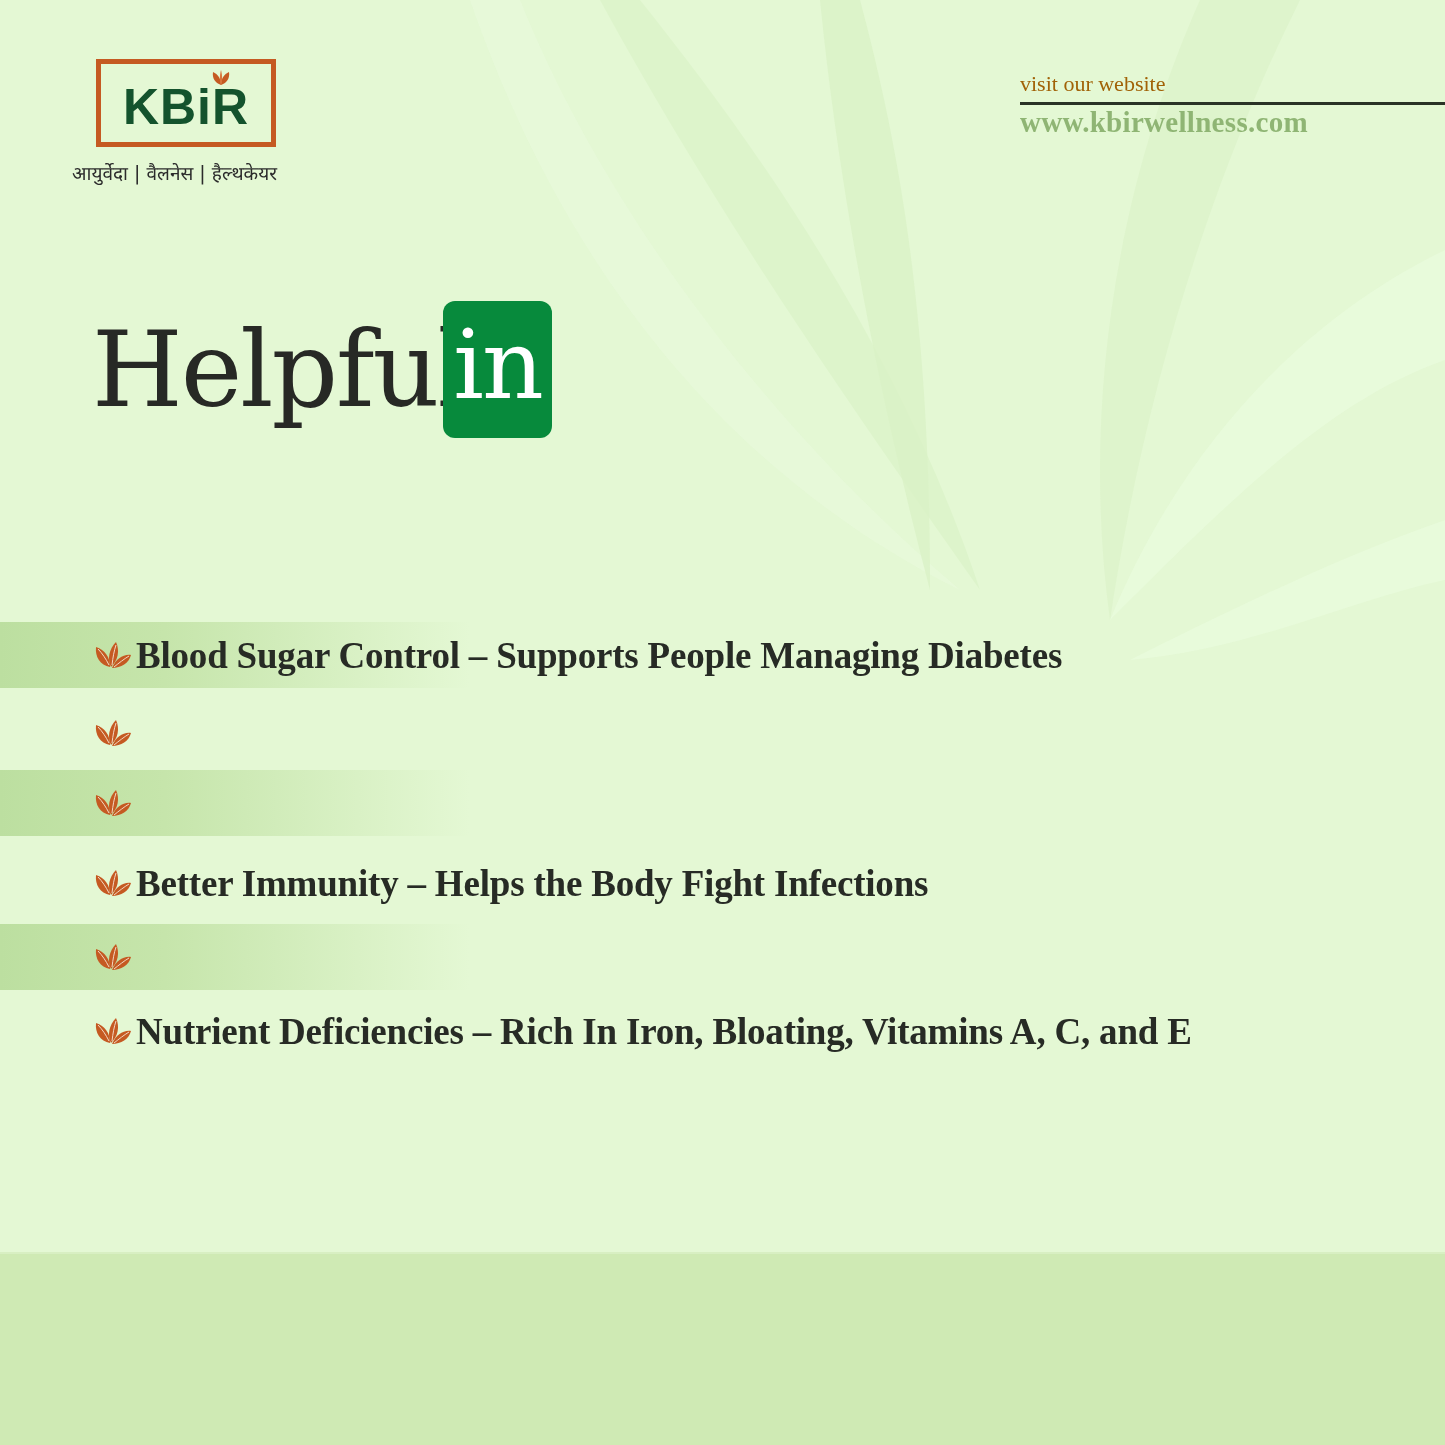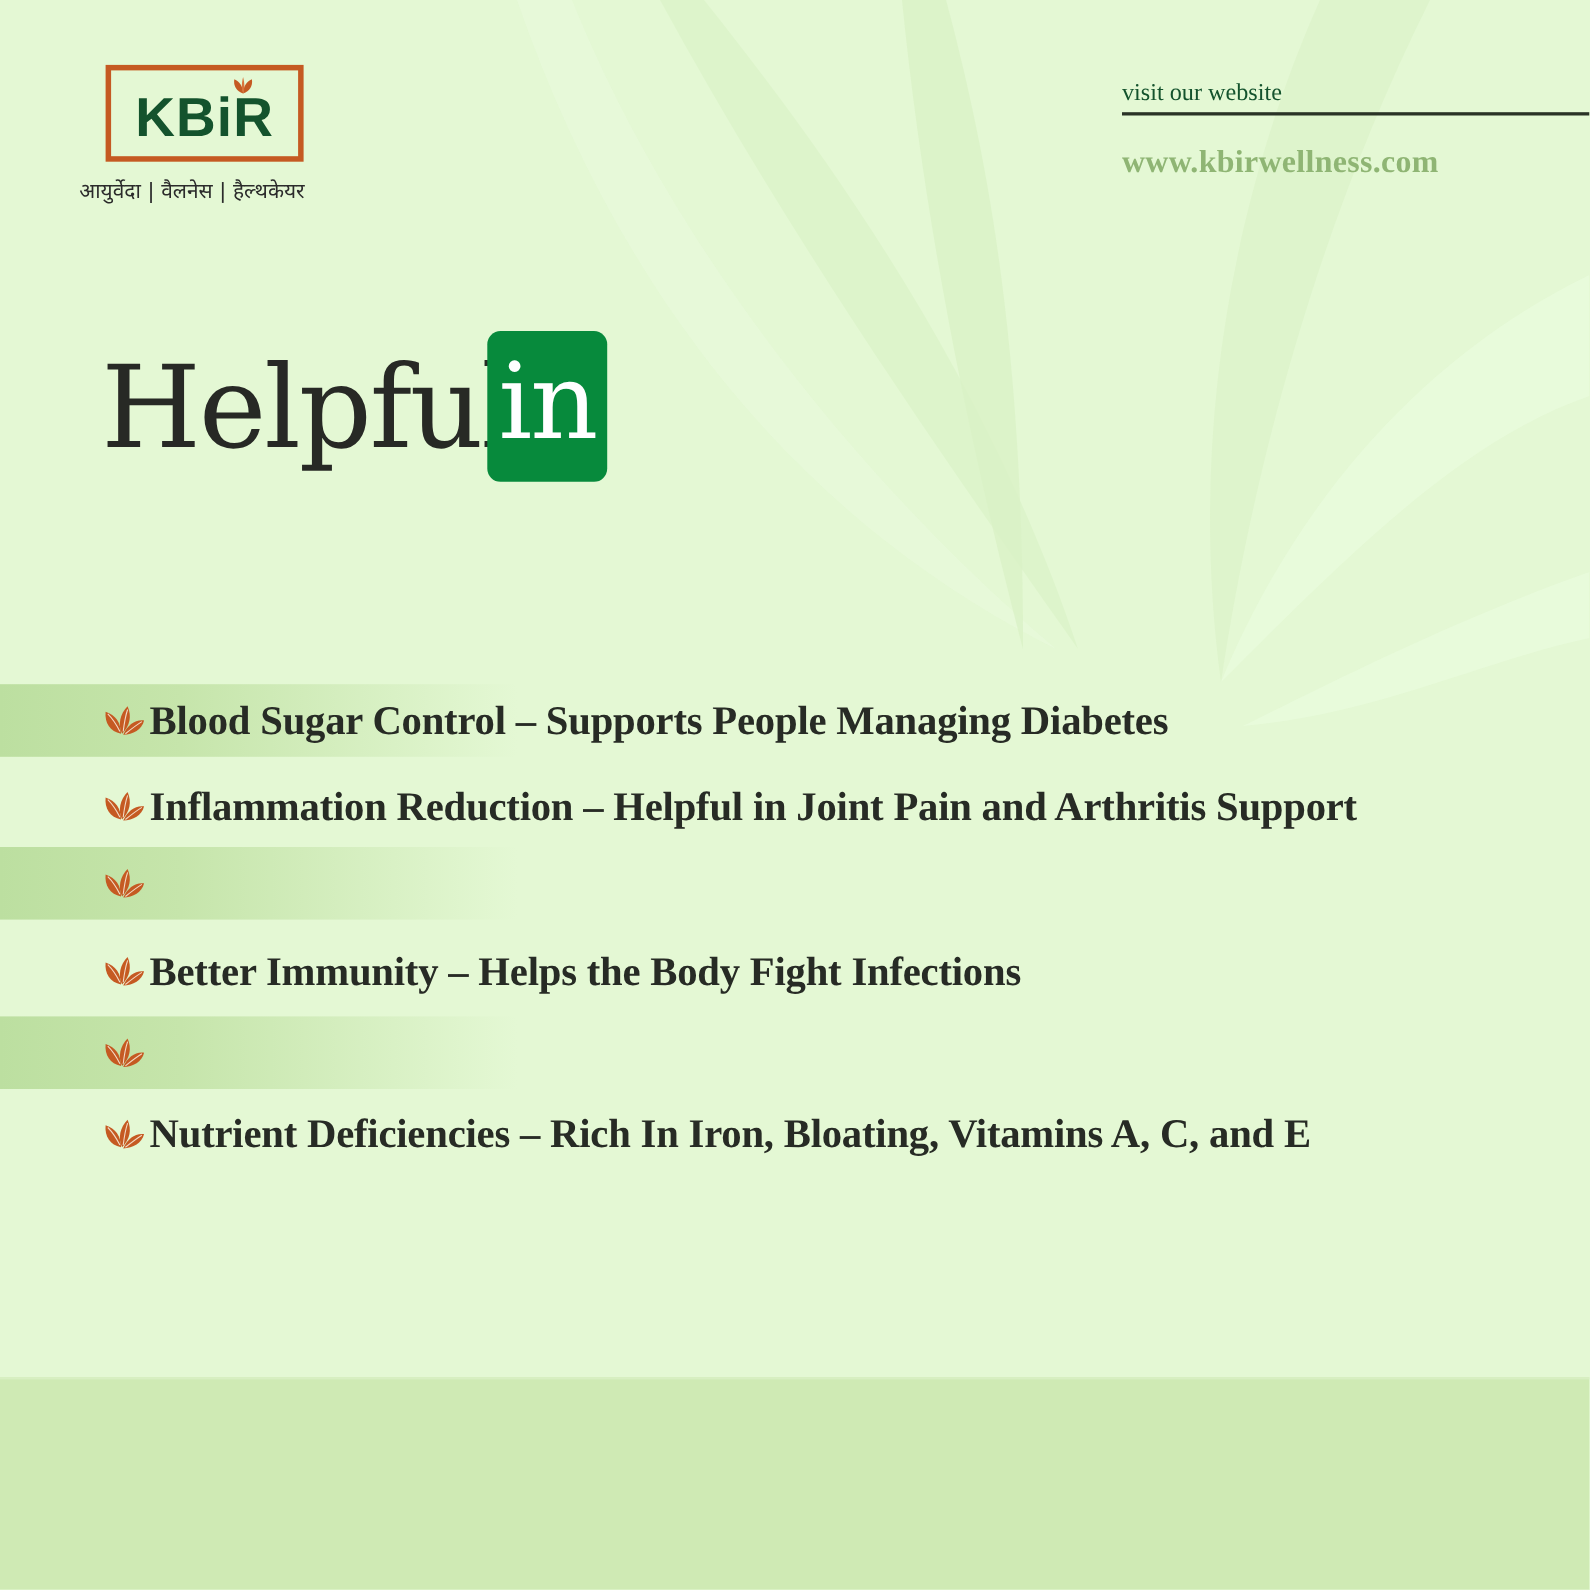--- a/index.html
+++ b/index.html
@@ -27,23 +27,23 @@
       font-size: 50px; color: #14532d; letter-spacing: 1px; line-height: 50px;
     }
     .logo-sprout { position: absolute; left: 108px; top: 6px; }
     .logo-tagline {
       position: absolute; left: 12px; top: 120px; width: 240px;
       font-family: "DejaVu Sans", sans-serif; font-size: 19px; color: #2b2b2b; white-space: nowrap;
     }
 
     
     .website { position: absolute; left: 1020px; top: 70px; width: 425px; }
-    .website-label { font-size: 22px; color: #14532d; line-height: 28px; font-family: Liberation Serif, serif; }
+    .website-label { font-size: 22px; color: #a16207; line-height: 28px; font-family: Liberation Serif, serif; }
     .website-rule { height: 3px; background: #2a3326; margin-top: 4px; width: 425px; }
-    .website-url { margin-top: 26px; font-size: 29px; font-weight: bold; color: #8fb574; letter-spacing: 0.3px; }
+    .website-url { margin-top: 1px; font-size: 29px; font-weight: bold; color: #8fb574; letter-spacing: 0.3px; }
 
     
     .title { position: absolute; left: 92px; top: 300px; height: 140px; }
     .title-word {
       position: absolute; left: 0; top: 10px;
       font-family: "DejaVu Serif", serif; font-weight: normal;
       font-size: 104px; letter-spacing: -2px; color: #272925; white-space: nowrap; line-height: 120px;
     }
     .title-badge {
       position: absolute; left: 351px; top: 1px; width: 109px; height: 137px;
@@ -127,21 +127,20 @@
           <path d="M16 26 C 6 24, 1 16, 2 6 C 11 9, 16 16, 16 26 Z"></path>
           <path d="M17 26 C 13 18, 15 8, 22 1 C 26 10, 24 19, 17 26 Z"></path>
           <path d="M18 27 C 22 18, 29 13, 37 14 C 35 22, 27 27, 18 27 Z"></path>
         </g>
         <g stroke="#f3d9c4" stroke-width="1" fill="none">
           <path d="M15 24 C 12 18, 8 12, 4 8"></path>
           <path d="M18 24 C 19 16, 20 10, 22 4"></path>
           <path d="M20 26 C 25 22, 30 18, 35 15"></path>
         </g>
       </svg>
-    <span class="benefit-text">Inflammation Reduction – Helpful in Joint Pain and Arthritis Support</span>
   </div>
   <div class="benefit-row striped" style="top:150px">
     <svg class="leaf-icon" viewBox="0 0 38 28">
         <g fill="#c55a22">
           <path d="M16 26 C 6 24, 1 16, 2 6 C 11 9, 16 16, 16 26 Z"></path>
           <path d="M17 26 C 13 18, 15 8, 22 1 C 26 10, 24 19, 17 26 Z"></path>
           <path d="M18 27 C 22 18, 29 13, 37 14 C 35 22, 27 27, 18 27 Z"></path>
         </g>
         <g stroke="#f3d9c4" stroke-width="1" fill="none">
           <path d="M15 24 C 12 18, 8 12, 4 8"></path>

